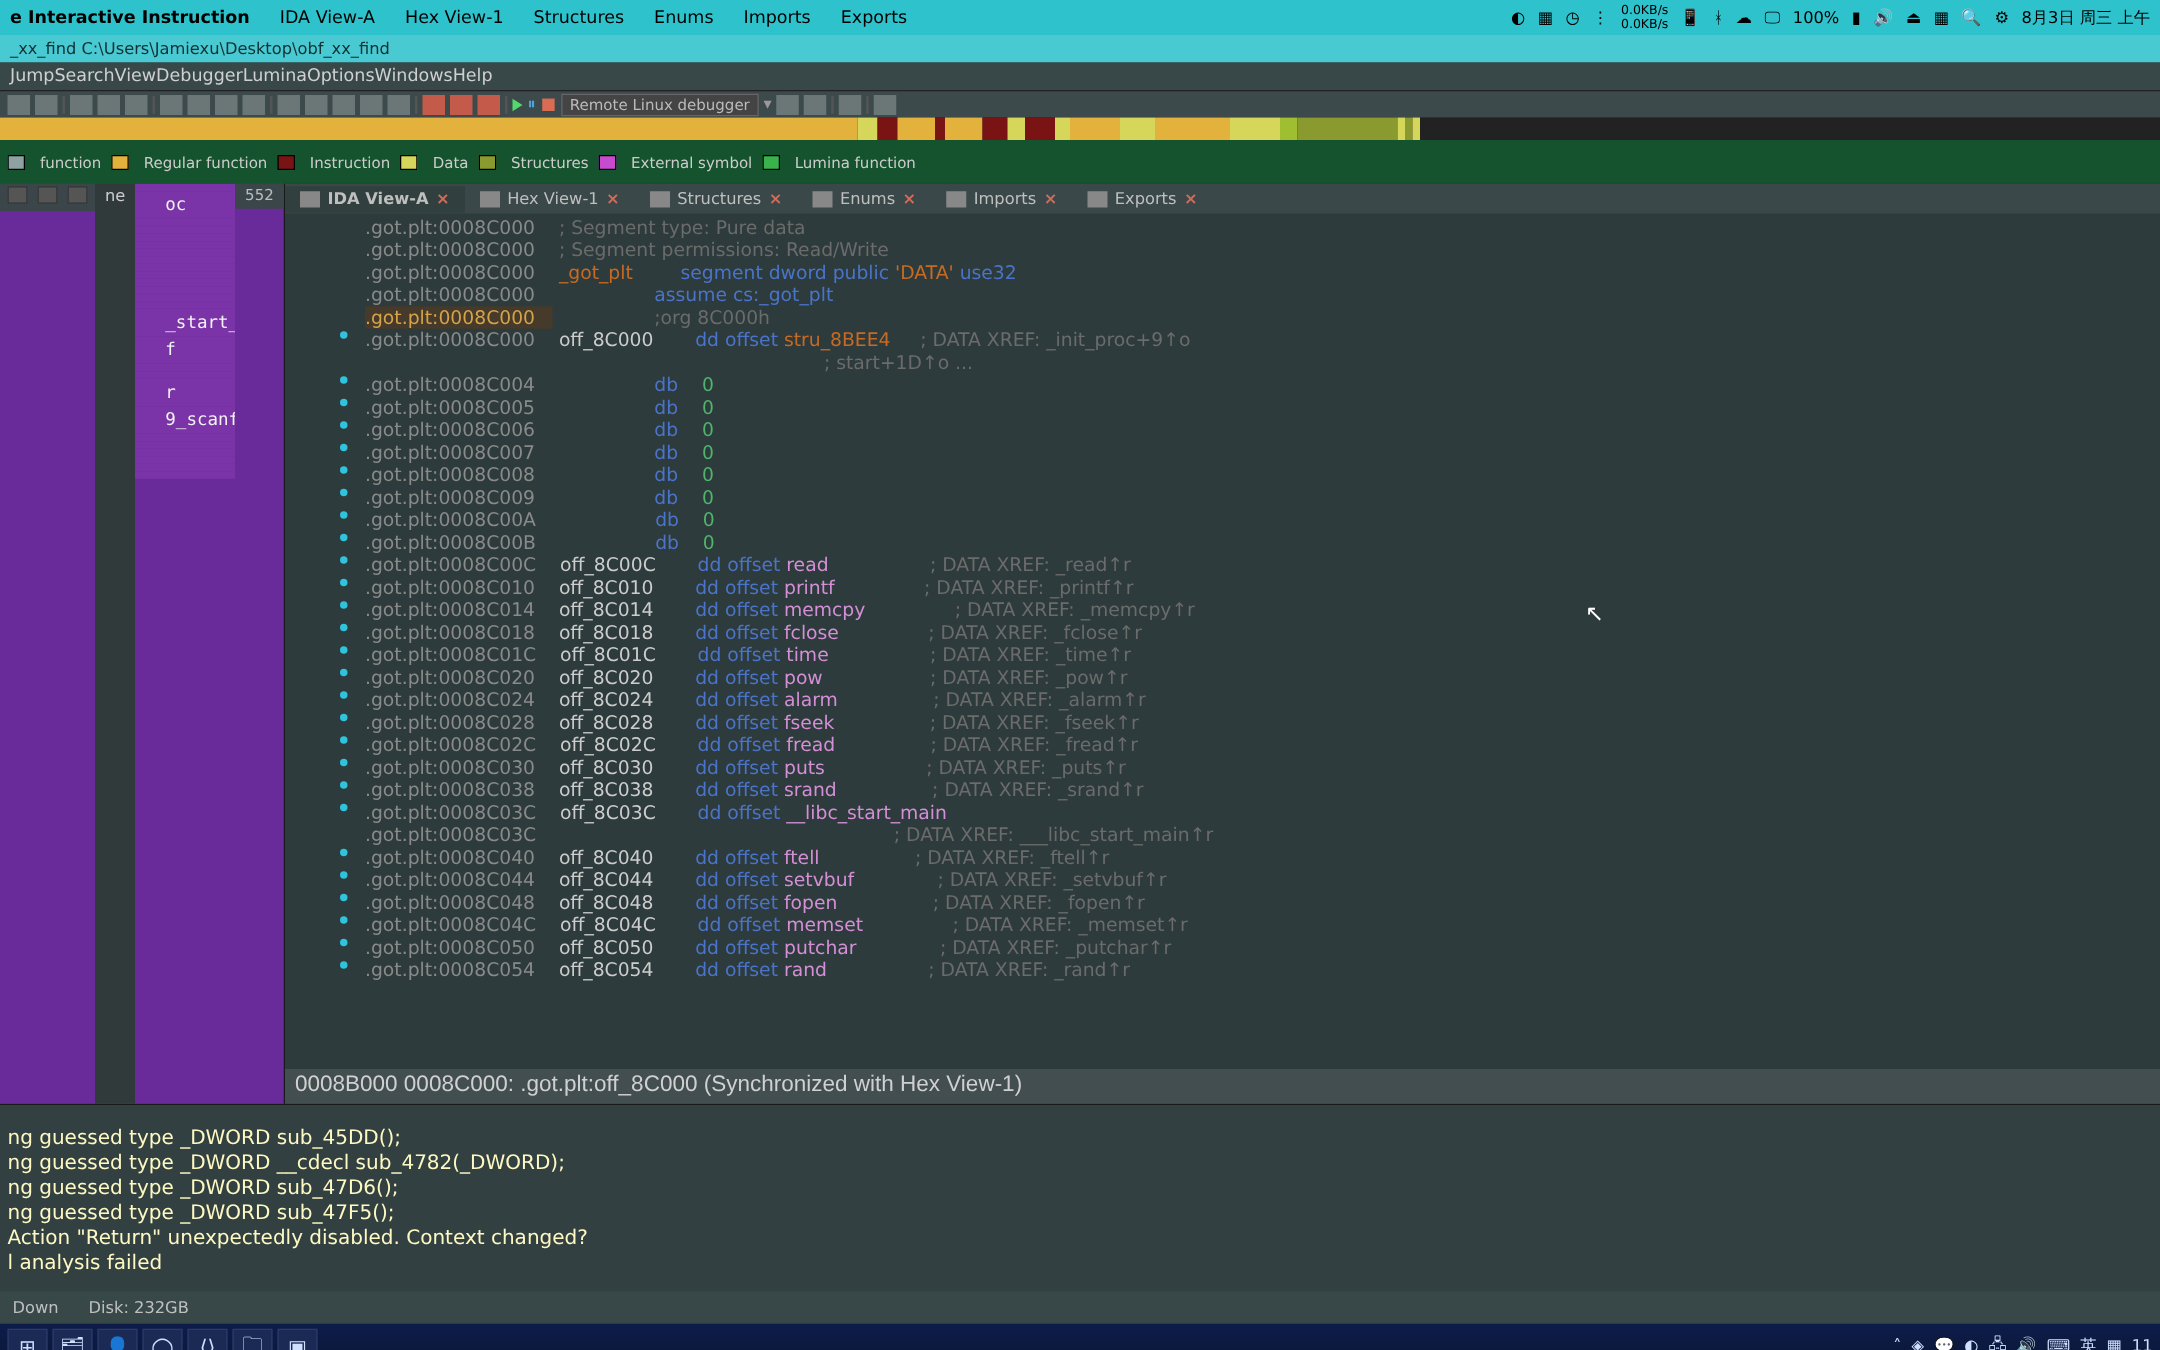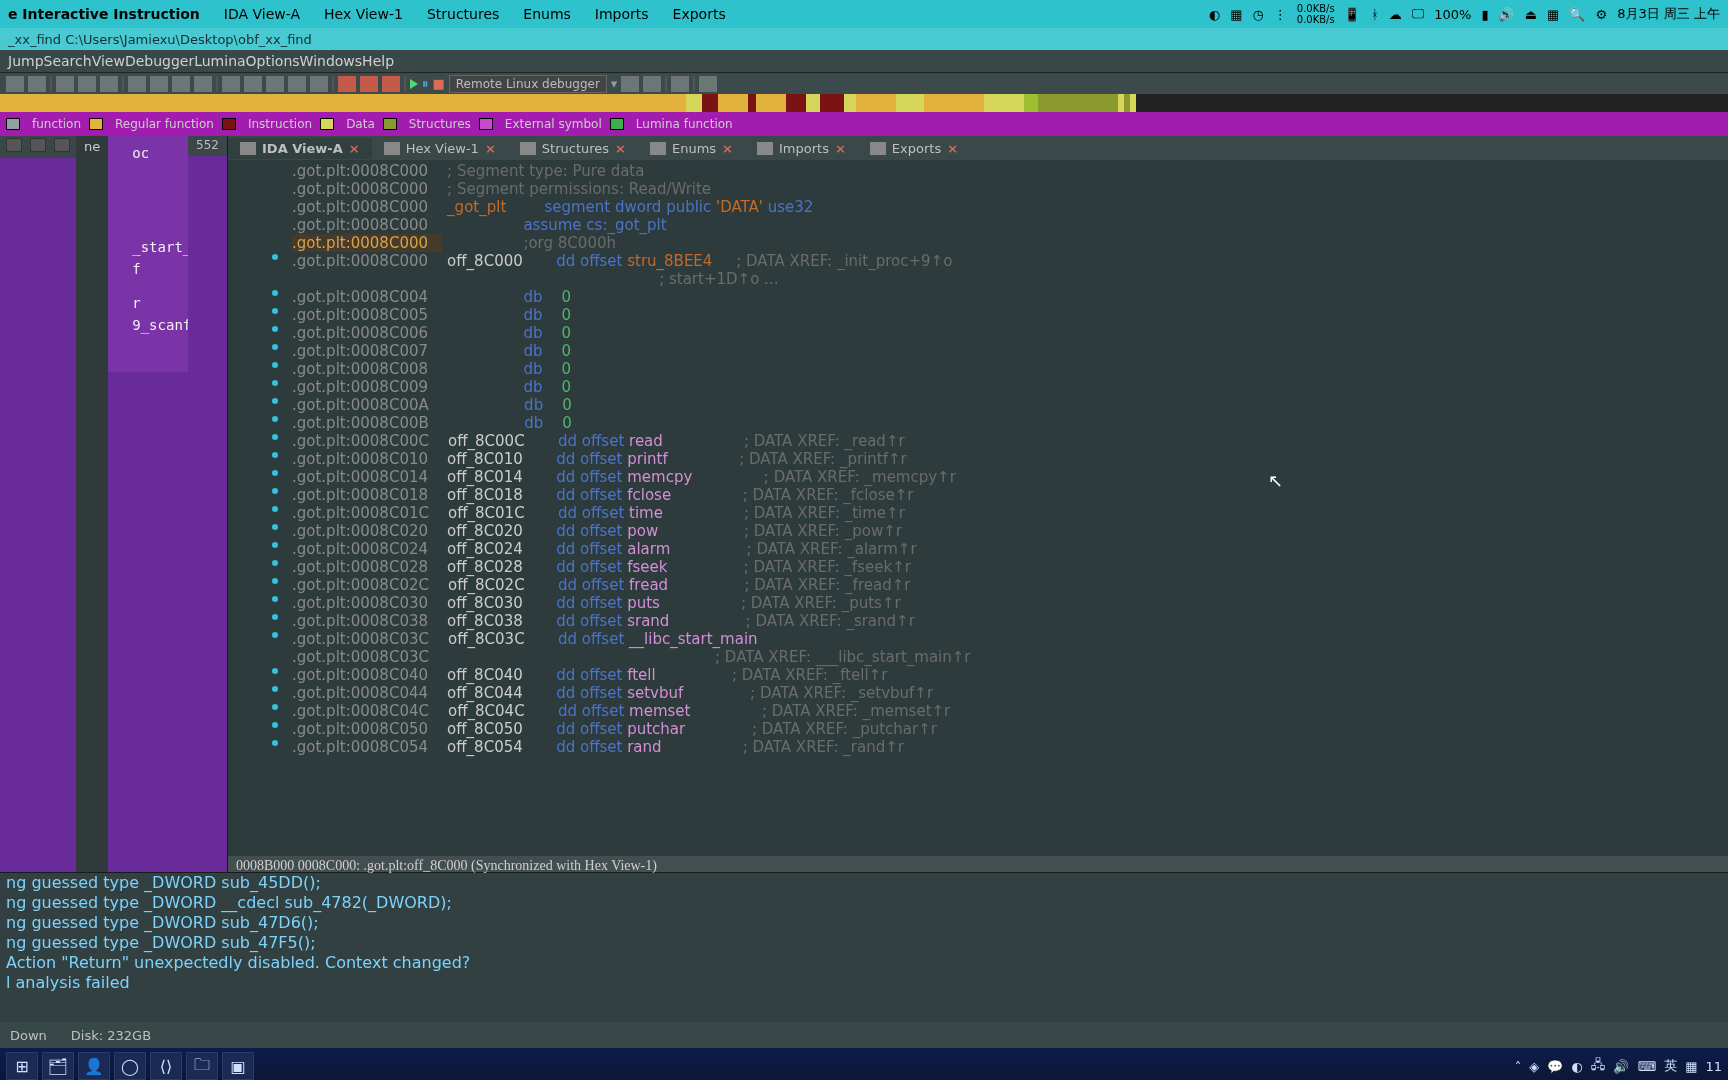--- a/index.html
+++ b/index.html
@@ -16,21 +16,21 @@
 .menubar { background: #384849; height: 22px; display: flex; align-items: center; padding: 0 8px; color: #d0d0d0; font-size: 14px; }
 .menubar span { cursor: default; }
 .toolbar { background: #3d4a4b; height: 22px; border-top: 1px solid #222; display: flex; align-items: center; gap: 4px; padding: 0 6px; }
 .toolbar .tb { width: 18px; height: 16px; background: #6a7776; display: inline-block; }
 .toolbar .sep { width: 2px; height: 14px; background: #555; }
 .toolbar .play { width: 0; height: 0; border-left: 8px solid #52d96c; border-top: 5px solid transparent; border-bottom: 5px solid transparent; }
 .toolbar .debuggerlabel { background: #444; color: #bbb; padding: 1px 6px; font-size: 12px; border: 1px solid #666; }
 
 .navstrip { height: 18px; background: #222; position: relative; }
 .navstrip .band { position: absolute; top: 0; bottom: 0; }
-.legend { background: #a21caf; height: 24px; display: flex; align-items: center; gap: 8px; padding: 0 6px; font-size: 12px; color: #ccc; }
+.legend { background: #14532d; height: 35px; display: flex; align-items: center; gap: 8px; padding: 0 6px; font-size: 12px; color: #ccc; }
 .legend .sw { width: 14px; height: 12px; display: inline-block; margin-right: 4px; border: 1px solid #000; }
 
 .workarea { display: flex; height: calc(100% - 28px - 22px - 22px - 22px - 18px - 20px - 150px - 26px - 36px); }
 .funcs { width: 228px; background: #6a2b9a; display: flex; flex-direction: row; border-right: 1px solid #1a1a1a; }
 .funcs .tabbar { background: #3a464a; height: 22px; display: flex; justify-content: flex-end; gap: 8px; padding: 2px 6px; }
 .funcs .tabbar .sq { width: 16px; height: 14px; background: #555; border: 1px solid #333; }
 .funcs .header { background: #303a3b; padding: 3px 8px; color: #ccc; font-size: 13px; }
 .funcs .list { flex: 1; overflow: hidden; }
 .funcs .row { padding: 3px 24px; font-family: monospace; font-size: 14px; color: #f2f2f2; background: #7a34a8; white-space: nowrap; }
 .funcs .bar { background: #3a464a; height: 20px; color: #bcbcbc; padding: 2px 8px; font-size: 12px; }
@@ -48,23 +48,23 @@
 .disasm .seg { color: #8a8a8a; }
 .disasm .seghl { color: #d6a34a; background: #463a2a; }
 .disasm .name { color: #c66a24; }
 .disasm .kw  { color: #4a74c9; }
 .disasm .str { color: #c66a24; }
 .disasm .num { color: #4fb56c; }
 .disasm .cmt { color: #6b6b6b; }
 .disasm .id  { color: #cccccc; }
 .disasm .fn  { color: #d48fd6; }
 
-.syncbar { background: #424e50; height: 16px; font-family: Liberation Serif, serif; font-size: 14px; color: #d0d0d0; padding: 2px 8px; }
-
-.output { height: 150px; background: #324041; font-family: monospace; font-size: 16px; color: #7dd3fc; padding: 0 6px; line-height: 20px; overflow: hidden; border-top: 1px solid #1a1a1a; }
+.syncbar { background: #424e50; height: 28px; font-family: Liberation Sans, sans-serif; font-size: 18px; color: #d0d0d0; padding: 2px 8px; }
+
+.output { height: 150px; background: #324041; font-family: monospace; font-size: 16px; color: #fef9c3; padding: 16px 6px; line-height: 20px; overflow: hidden; border-top: 1px solid #1a1a1a; }
 .status { background: #384848; height: 26px; display: flex; align-items: center; gap: 24px; padding: 0 10px; color: #bfbfbf; font-size: 13px; }
 
 .taskbar { height: 36px; background: linear-gradient(#0d1c4a,#0b1736); display: flex; align-items: center; padding: 0 6px; gap: 4px; }
 .taskbar .tbitem { width: 32px; height: 28px; background: #1a2a55; border: 1px solid #2a3a6a; display:flex;align-items:center;justify-content:center;color:#cfe0ff;font-size:16px; }
 .taskbar .spacer { flex: 1; }
 .taskbar .tray { display: flex; gap: 8px; align-items: center; color: #cfe0ff; font-size: 13px; }
 </style>
 </head>
 <body>
 
@@ -286,20 +286,21 @@
         <div class="ln"><span class="gut"></span><span class="seg">.got.plt:0008C020   </span> <span class="id">off_8C020 </span>      <span class="kw">dd offset</span> <span class="fn">pow               </span>   <span class="cmt">; DATA XREF: _pow↑r</span></div>
         <div class="ln"><span class="gut"></span><span class="seg">.got.plt:0008C024   </span> <span class="id">off_8C024 </span>      <span class="kw">dd offset</span> <span class="fn">alarm             </span>   <span class="cmt">; DATA XREF: _alarm↑r</span></div>
         <div class="ln"><span class="gut"></span><span class="seg">.got.plt:0008C028   </span> <span class="id">off_8C028 </span>      <span class="kw">dd offset</span> <span class="fn">fseek             </span>   <span class="cmt">; DATA XREF: _fseek↑r</span></div>
         <div class="ln"><span class="gut"></span><span class="seg">.got.plt:0008C02C   </span> <span class="id">off_8C02C </span>      <span class="kw">dd offset</span> <span class="fn">fread             </span>   <span class="cmt">; DATA XREF: _fread↑r</span></div>
         <div class="ln"><span class="gut"></span><span class="seg">.got.plt:0008C030   </span> <span class="id">off_8C030 </span>      <span class="kw">dd offset</span> <span class="fn">puts              </span>   <span class="cmt">; DATA XREF: _puts↑r</span></div>
         <div class="ln"><span class="gut"></span><span class="seg">.got.plt:0008C038   </span> <span class="id">off_8C038 </span>      <span class="kw">dd offset</span> <span class="fn">srand             </span>   <span class="cmt">; DATA XREF: _srand↑r</span></div>
         <div class="ln"><span class="gut"></span><span class="seg">.got.plt:0008C03C   </span> <span class="id">off_8C03C </span>      <span class="kw">dd offset</span> <span class="fn">__libc_start_main </span></div>
         <div class="ln"><span class="seg">.got.plt:0008C03C   </span>                                                         <span class="cmt">; DATA XREF: ___libc_start_main↑r</span></div>
         <div class="ln"><span class="gut"></span><span class="seg">.got.plt:0008C040   </span> <span class="id">off_8C040 </span>      <span class="kw">dd offset</span> <span class="fn">ftell             </span>   <span class="cmt">; DATA XREF: _ftell↑r</span></div>
         <div class="ln"><span class="gut"></span><span class="seg">.got.plt:0008C044   </span> <span class="id">off_8C044 </span>      <span class="kw">dd offset</span> <span class="fn">setvbuf           </span>   <span class="cmt">; DATA XREF: _setvbuf↑r</span></div>
+        <div class="ln"><span class="gut"></span><span class="seg">.got.plt:0008C048   </span> <span class="id">off_8C048 </span>      <span class="kw">dd offset</span> <span class="fn">fopen             </span>   <span class="cmt">; DATA XREF: _fopen↑r</span></div>
         <div class="ln"><span class="gut"></span><span class="seg">.got.plt:0008C04C   </span> <span class="id">off_8C04C </span>      <span class="kw">dd offset</span> <span class="fn">memset            </span>   <span class="cmt">; DATA XREF: _memset↑r</span></div>
         <div class="ln"><span class="gut"></span><span class="seg">.got.plt:0008C050   </span> <span class="id">off_8C050 </span>      <span class="kw">dd offset</span> <span class="fn">putchar           </span>   <span class="cmt">; DATA XREF: _putchar↑r</span></div>
         <div class="ln"><span class="gut"></span><span class="seg">.got.plt:0008C054   </span> <span class="id">off_8C054 </span>      <span class="kw">dd offset</span> <span class="fn">rand              </span>   <span class="cmt">; DATA XREF: _rand↑r</span></div>
         <div style="position: absolute; left: 1040px; top: 312px; color: rgb(255, 255, 255); font-size: 18px;">↖</div>
       </div>
     <div class="syncbar">0008B000 0008C000: .got.plt:off_8C000 (Synchronized with Hex View-1)</div>
   </div>
 </div>
 
 <div class="output">

